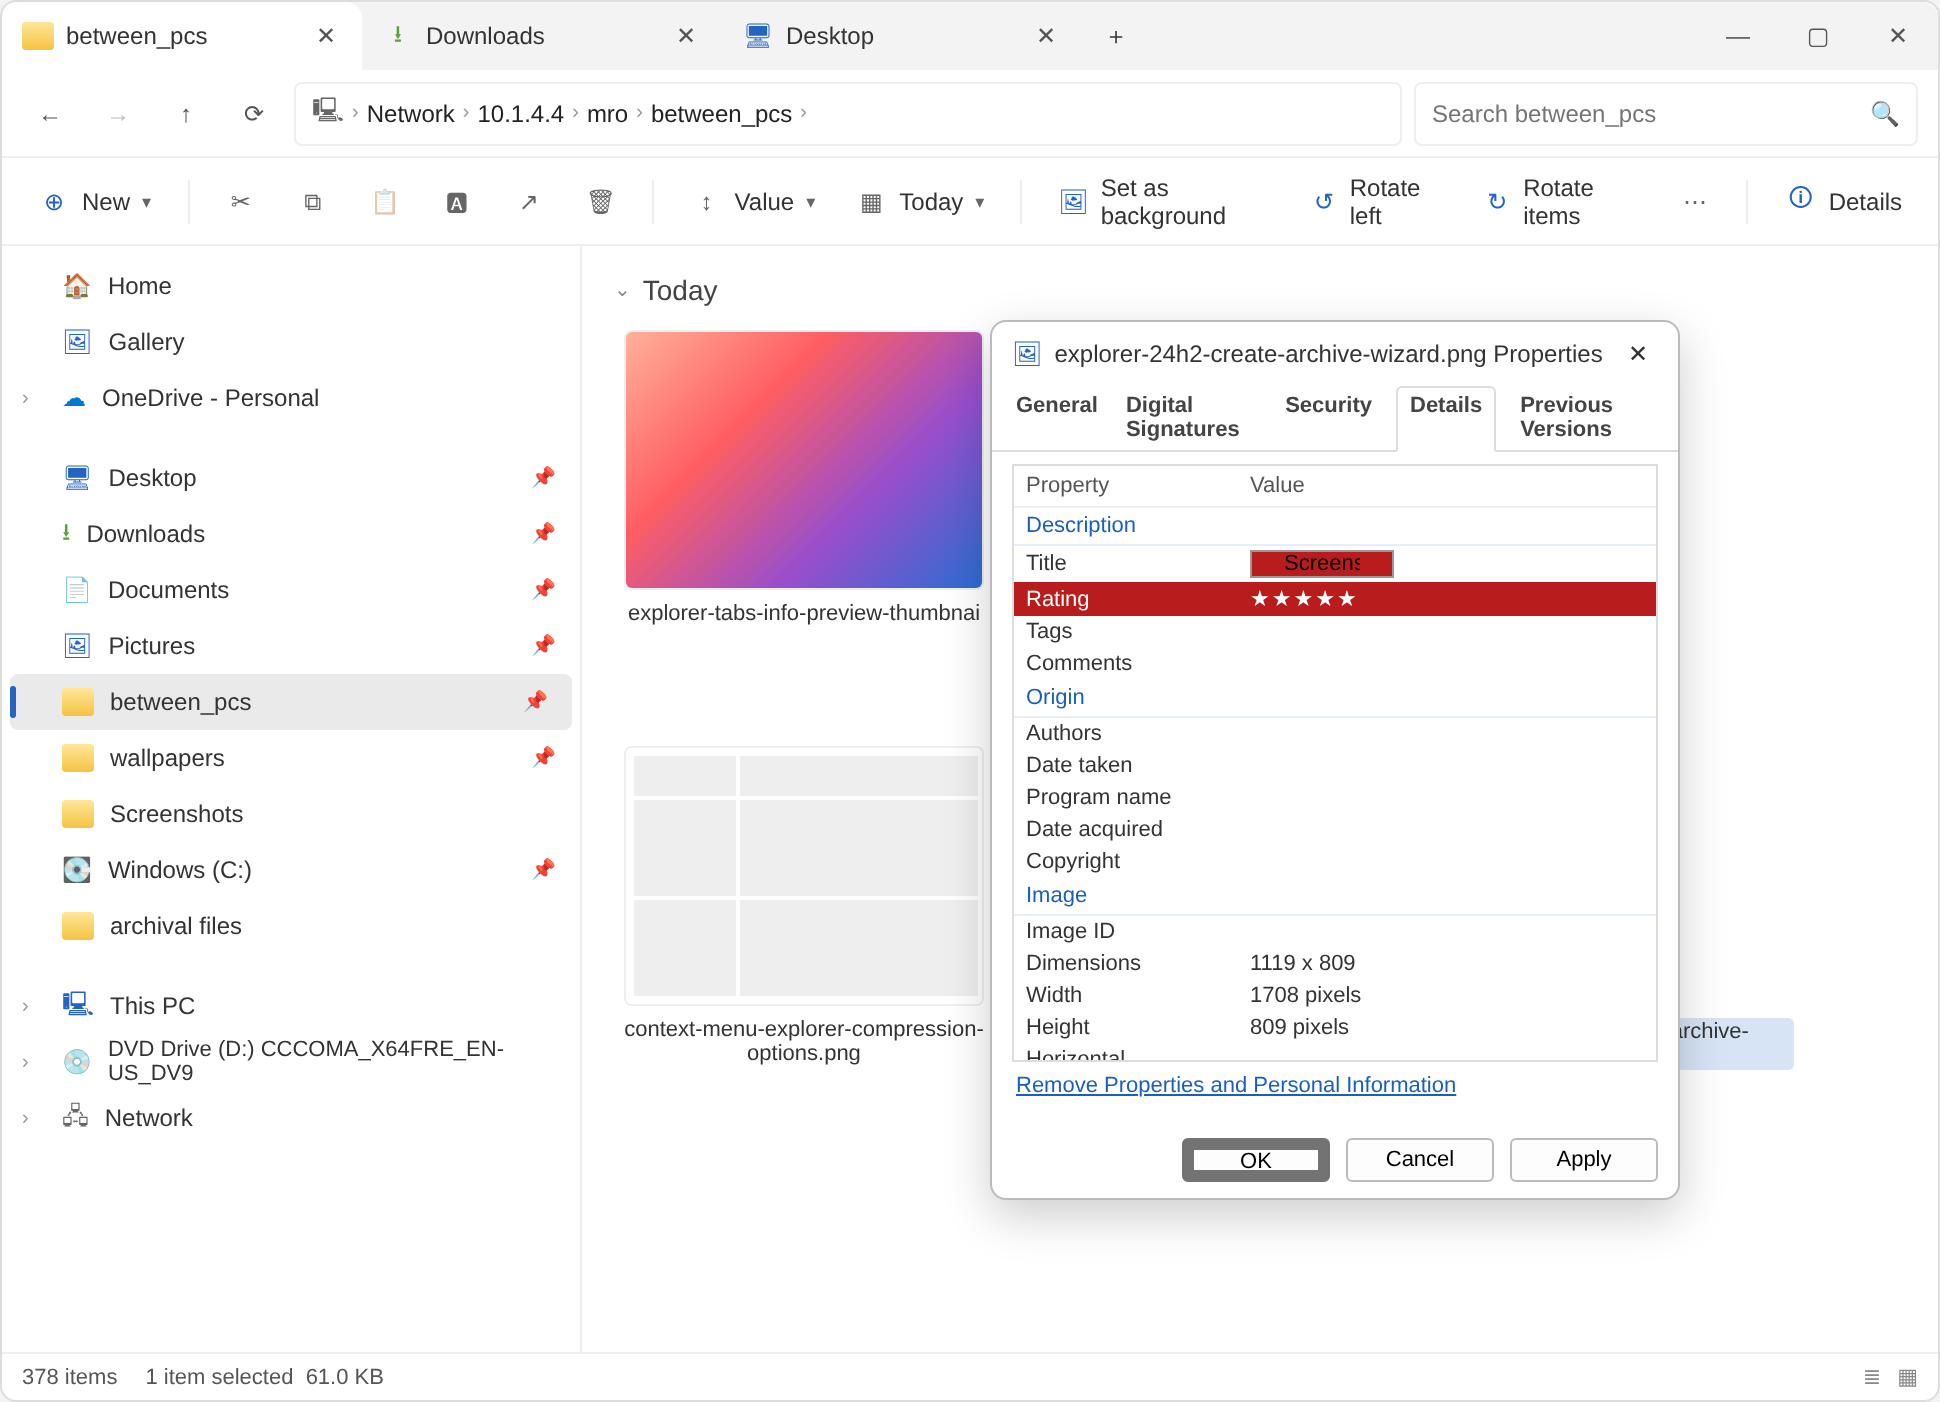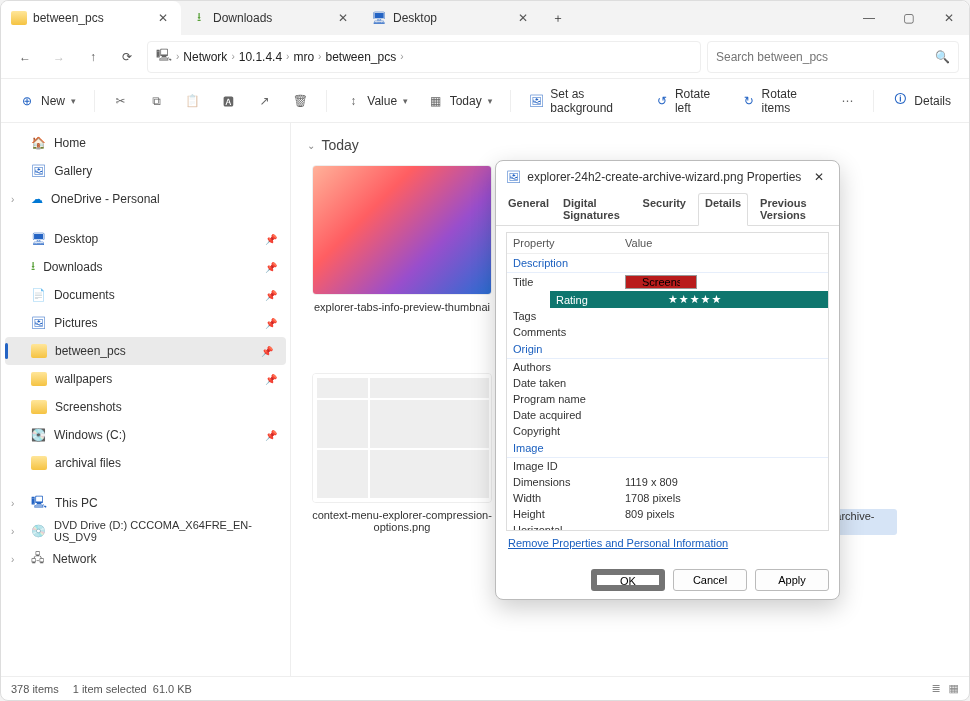--- a/index.html
+++ b/index.html
@@ -70,21 +70,21 @@
 .dlg-body { flex: 1; padding: 6px 10px; overflow: hidden; display: flex; flex-direction: column; }
 .prop-panel { flex: 1; border: 1px solid #ddd; overflow-y: auto; font-size: 11px; }
 .prop-head { display: flex; background: #fff; border-bottom: 1px solid #eee; position: sticky; top: 0; }
 .prop-head div { padding: 4px 6px; color: #555; }
 .col-p { width: 112px; }
 .col-v { flex: 1; }
 .prop-section { color: #1a5fbf; padding: 3px 6px; border-bottom: 1px solid #e6eefb; font-size: 11px; }
 .prop-row { display: flex; align-items: center; }
 .prop-row .k { width: 112px; padding: 2px 6px; }
 .prop-row .v { flex: 1; padding: 2px 6px; }
-.prop-row.selected { background: #0f766e; color: #fff; margin-left: 43px; }
+.prop-row.selected { background: #b91c1c; color: #fff; }
 .stars { color: #f2c94c; letter-spacing: 1px; }
 .prop-row.selected .stars { color: #fff; }
 .title-input { border: 1px solid #999; background: #b91c1c; padding: 0 16px; font-size: 11px; width: 72px; }
 .link { color: #1a5fbf; text-decoration: underline; font-size: 11px; padding: 6px 2px; }
 .dlg-btns { display: flex; gap: 8px; justify-content: flex-end; padding: 8px 10px; }
 .dlg-btns button { width: 74px; height: 22px; font-size: 11px; border: 1px solid #bbb; background: #fdfdfd; border-radius: 3px; }
 .dlg-btns button.primary { border: 6px solid #737373; }
 
 
 .status { height: 24px; border-top: 1px solid #eee; display: flex; align-items: center; padding: 0 10px; font-size: 11px; color: #555; gap: 14px; }

